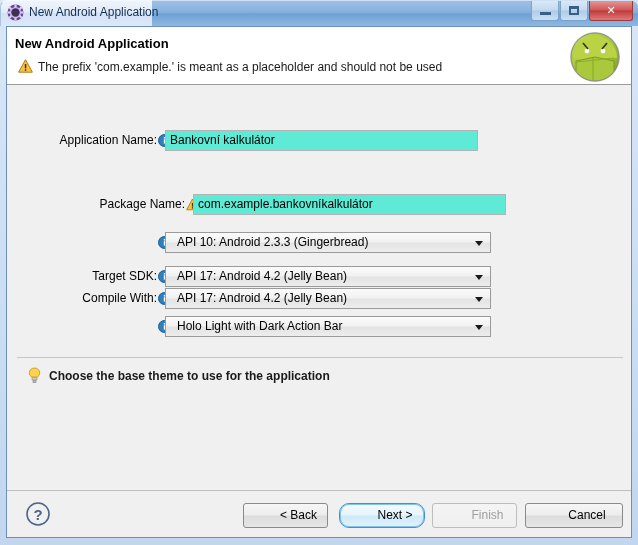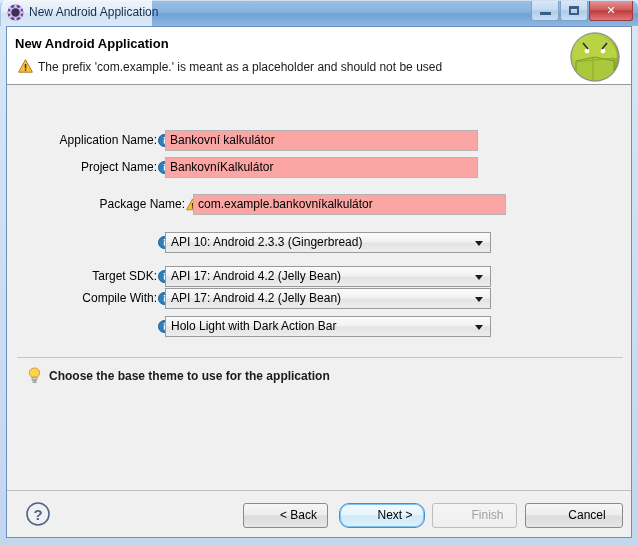--- a/index.html
+++ b/index.html
@@ -81,29 +81,29 @@
   .row{position:absolute;left:0;width:100%;height:22px;}
   .labelcell{
     position:absolute;left:10px;width:140px;text-align:right;
     font-size:12px;color:#000;white-space:nowrap;line-height:21px;height:21px;
   }
   .infoicon{
     position:absolute;left:151px;top:4px;width:13px;height:13px;
   }
   .txtinput{
     position:absolute;left:158px;width:313px;height:21px;box-sizing:border-box;
-    background:#fca5a5;border:1px solid #b4b4b4;
+    background:#5eead4;border:1px solid #b4b4b4;
     font-family:"Liberation Sans","DejaVu Sans",sans-serif;font-size:12px;color:#000;
     padding:0 4px;line-height:19px;
   }
   .combo{
     position:absolute;left:158px;width:326px;height:21px;box-sizing:border-box;
     border:1px solid #9a9a9a;
     background:linear-gradient(to bottom,#fbfbfb 0%,#f1f1f1 48%,#e3e3e3 52%,#ededed 100%);
-    font-size:12px;color:#000;line-height:19px;padding:0 5px;
+    font-size:12px;color:#000;line-height:19px;padding:0 11px;
     white-space:nowrap;overflow:hidden;
   }
   .combo-arrow{
     position:absolute;right:7px;top:8px;
     width:0;height:0;border-left:4px solid transparent;border-right:4px solid transparent;
     border-top:5px solid #1a1a1a;
   }
   
   .hint-sep{position:absolute;left:10px;top:330px;width:606px;height:1px;background:#c6c6c6;}
   .hint{position:absolute;left:42px;top:342px;font-size:12px;color:#1a1a1a;font-weight:bold;}
@@ -225,31 +225,20 @@
         <span class="infoicon">
           <svg width="13" height="13" viewBox="0 0 13 13">
               <circle cx="6.5" cy="6.5" r="6" fill="#2f7fba" stroke="#1d5e90"></circle>
               <rect x="5.8" y="5.2" width="1.5" height="4.4" fill="#fff"></rect>
               <rect x="5.8" y="3" width="1.5" height="1.5" fill="#fff"></rect>
             </svg>
         </span>
         <div class="txtinput">Bankovní kalkulátor</div>
       </div>
 
-      <div class="row" style="top:71px;">
-        <div class="labelcell">Project Name:</div>
-        <span class="infoicon">
-          <svg width="13" height="13" viewBox="0 0 13 13">
-              <circle cx="6.5" cy="6.5" r="6" fill="#2f7fba" stroke="#1d5e90"></circle>
-              <rect x="5.8" y="5.2" width="1.5" height="4.4" fill="#fff"></rect>
-              <rect x="5.8" y="3" width="1.5" height="1.5" fill="#fff"></rect>
-            </svg>
-        </span>
-        <div class="txtinput">BankovníKalkulátor</div>
-      </div>
 
       <div class="row" style="top:108px;margin-left:28px;">
         <div class="labelcell">Package Name:</div>
         <span class="infoicon">
           <svg width="13" height="13" viewBox="0 0 13 13">
               <path d="M6.5 1 L12.4 11.8 L0.6 11.8 Z" fill="#f6c244" stroke="#b07d14" stroke-width="0.9" stroke-linejoin="round"></path>
               <rect x="5.9" y="5" width="1.3" height="3.6" fill="#4a3000"></rect>
               <rect x="5.9" y="9.2" width="1.3" height="1.3" fill="#4a3000"></rect>
             </svg>
         </span>

